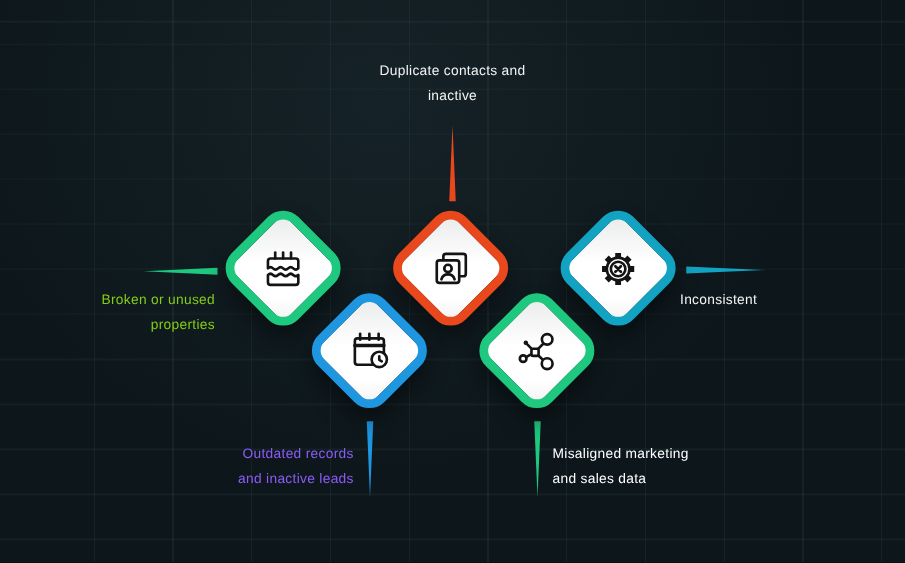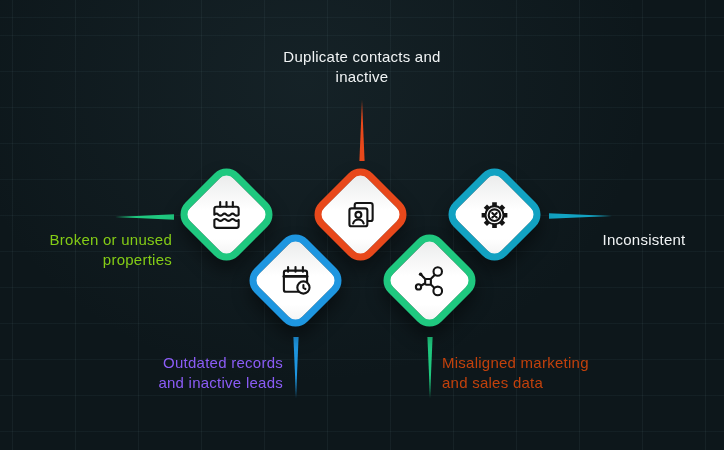--- a/index.html
+++ b/index.html
@@ -20,35 +20,35 @@
   .diamond{
     position:absolute;width:61px;height:61px;border:7px solid #ccc;border-radius:17px;
     transform:rotate(45deg);
     background:linear-gradient(135deg,#e9eaea 0%,#ffffff 45%,#ffffff 78%,#f2f2f2 100%);
     box-shadow:7px 7px 18px rgba(0,0,0,0.45);
     z-index:2;display:flex;align-items:center;justify-content:center;
   }
   .diamond .icon-holder{transform:rotate(-45deg);width:38px;height:38px;display:flex;align-items:center;justify-content:center;}
   .icon-holder svg{display:block;}
   .label{
-    position:absolute;z-index:4;color:#f1f4f5;font-size:15px;line-height:20px;
+    position:absolute;z-index:4;color:#f1f4f5;font-size:11px;line-height:20px;
     letter-spacing:0.25px;font-weight:400;
   }
   .label div{white-space:nowrap;}
   .ta-r{text-align:right;} .ta-c{text-align:center;} .ta-l{text-align:left;}
   
   .d-green1{left:189px;top:177px;}
   .d-orange{left:323px;top:177px;}
   .d-teal{left:457px;top:177px;}
   .d-blue{left:258px;top:243px;}
   .d-green2{left:392px;top:243px;}
   
   .lab-top{left:252px;top:47px;width:220px;}
   .lab-left{left:20px;top:230px;width:152px;}
-  .lab-right{left:564px;top:230px;width:160px;text-align:center;}
+  .lab-right{left:544px;top:230px;width:160px;}
   .lab-bl{left:113px;top:353px;width:170px;}
   .lab-br{left:442px;top:353px;width:200px;}
 </style>
 </head>
 <body>
 
 <div class="stage" style="background-color: rgb(13, 23, 27);">
   <div class="grid"></div>
 
   <svg class="connectors" width="724" height="450" viewBox="0 0 724 450">
@@ -144,17 +144,17 @@
 
   <div class="label lab-right ta-l" style="color: rgb(241, 244, 245);">
     <div>Inconsistent</div>
   </div>
 
   <div class="label lab-bl ta-r" style="color: #8b5cf6;">
     <div>Outdated records</div>
     <div>and inactive leads</div>
   </div>
 
-  <div class="label lab-br ta-l" style="color: #c2410c;">
+  <div class="label lab-br ta-l" style="color: #ffffff;">
     <div>Misaligned marketing</div>
     <div>and sales data</div>
   </div>
 </div>
 
 </body></html>

